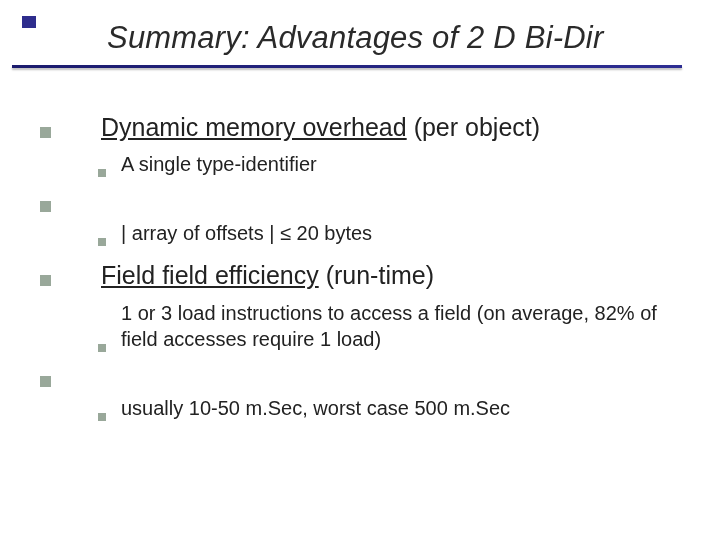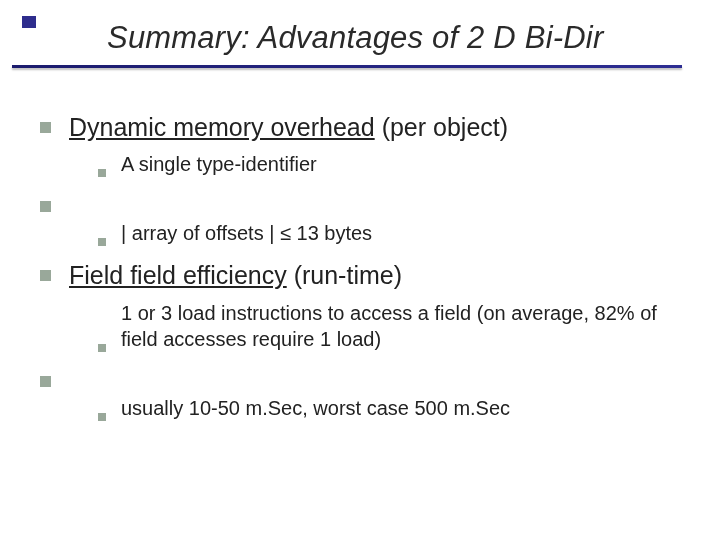--- a/index.html
+++ b/index.html
@@ -47,23 +47,24 @@
     white-space: nowrap;
   }
   .body {
     position: absolute;
     left: 40px;
     top: 98px;
     width: 650px;
   }
   .l1 {
     display: flex;
-    align-items: flex-start;
+    align-items: center;
     margin-top: 14px;
     margin-bottom: 2px;
+    gap: 32px;
   }
   .l1 .bullet {
     flex: 0 0 auto;
     width: 11px;
     height: 11px;
     background: #99a89a;
     margin-top: 10px;
     margin-right: 18px;
   }
   .l1 .text {
@@ -112,21 +113,21 @@
     <div class="l2">
       <div class="bullet"></div>
       <div class="text">A single type-identifier</div>
     </div>
 
     <div class="l1">
       <div class="bullet"></div>
     </div>
     <div class="l2">
       <div class="bullet"></div>
-      <div class="text">| array of offsets | ≤ 13 bytes</div>
+      <div class="text">| array of offsets | ≤ 20 bytes</div>
     </div>
 
     <div class="l1">
       <div class="bullet"></div>
       <div class="text">
         <span class="u">Field field efficiency</span> <span>(run-time)</span>
       </div>
     </div>
     <div class="l2">
       <div class="bullet"></div>

